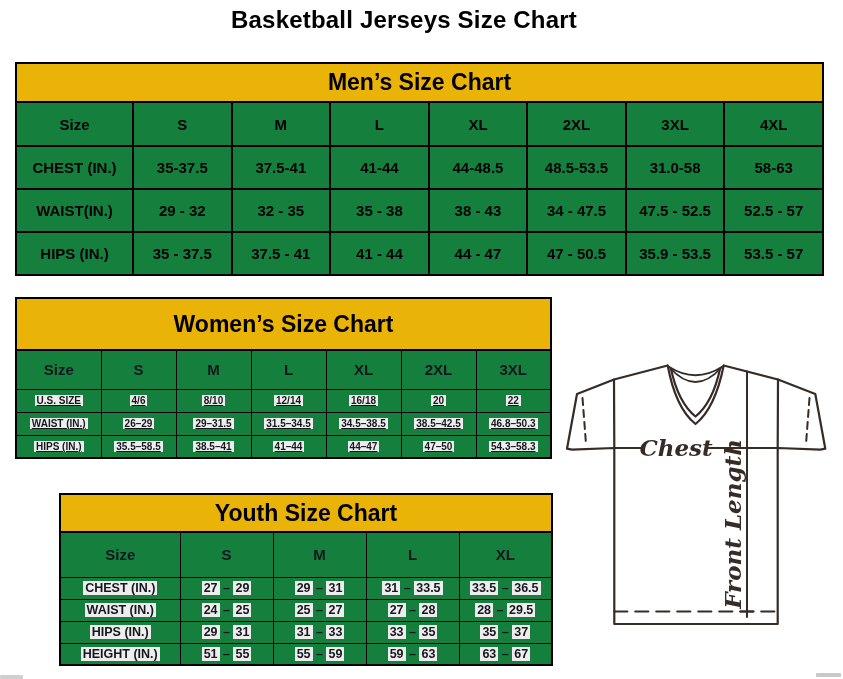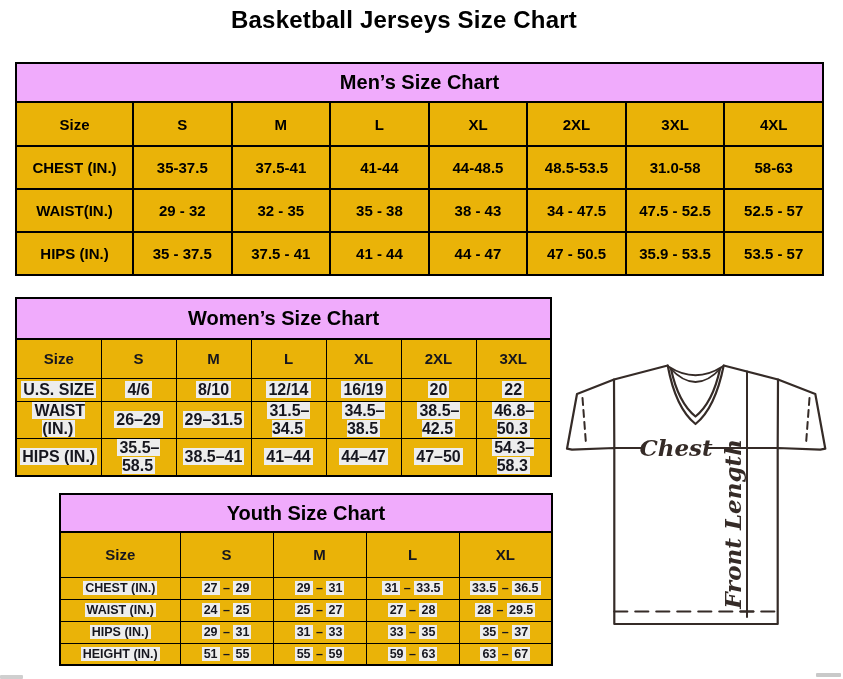--- a/index.html
+++ b/index.html
@@ -6,43 +6,43 @@
   body{
     width:843px;height:679px;position:relative;background:#fff;overflow:hidden;
     font-family:"Liberation Sans",sans-serif;color:#000;
   }
   .page-title{
     position:absolute;top:6px;left:0;width:808px;text-align:center;
     font-size:24px;font-weight:bold;letter-spacing:.2px;
   }
   .chart{position:absolute;}
   .band{
-    box-sizing:border-box;border:2px solid #000;background:#f0abfc;
+    box-sizing:border-box;border:2px solid #000;background:#eab308;
     display:flex;align-items:center;justify-content:center;
-    font-weight:bold;font-size:20px;
-  }
-  table{border-collapse:collapse;table-layout:fixed;width:100%;margin-top:-2px;background:#eab308;}
+    font-weight:bold;font-size:23px;
+  }
+  table{border-collapse:collapse;table-layout:fixed;width:100%;margin-top:-2px;background:#15803d;}
   th,td{text-align:center;vertical-align:middle;font-weight:bold;padding:0;overflow:hidden;}
 
   
   .mens{left:15px;top:62px;width:809px;}
   .mens .band{height:41px;}
   .mens th,.mens td{border:2px solid #000;font-size:15px;}
   .mens thead tr{height:44px;}
   .mens tbody tr{height:43px;}
   .mens col.first{width:117px;}
 
   
   .womens{left:15px;top:297px;width:537px;}
-  .womens .band{height:43px;}
+  .womens .band{height:54px;}
   .womens table{border:2px solid #000;}
   .womens th,.womens td{border:1px solid #000;font-size:15px;color:#16161e;}
   .womens thead tr{height:39px;}
   .womens tbody tr{height:23px;}
-  .womens tbody th,.womens tbody td{font-size:16px;}
+  .womens tbody th,.womens tbody td{font-size:10px;text-decoration:underline;}
   .womens col.first{width:85px;}
 
   
   .youth{left:15px;top:493px;width:494px;margin-left:44px;}
   .youth .band{height:40px;}
   .youth table{border:2px solid #000;}
   .youth th,.youth td{border:1px solid #000;font-size:15px;color:#16161e;}
   .youth thead tr{height:45px;}
   .youth tbody tr{height:22px;}
   .youth tbody th,.youth tbody td{font-size:12.5px;}
@@ -146,21 +146,21 @@
           <th>2XL</th>
           <th>3XL</th>
         </tr>
       </thead>
       <tbody>
         <tr>
           <th><span class="hl">U.S. SIZE</span></th>
           <td><span class="hl">4/6</span></td>
           <td><span class="hl">8/10</span></td>
           <td><span class="hl">12/14</span></td>
-          <td><span class="hl">16/19</span></td>
+          <td><span class="hl">16/18</span></td>
           <td><span class="hl">20</span></td>
           <td><span class="hl">22</span></td>
         </tr>
         <tr>
           <th><span class="hl">WAIST (IN.)</span></th>
           <td><span class="hl">26–29</span></td>
           <td><span class="hl">29–31.5</span></td>
           <td><span class="hl">31.5–34.5</span></td>
           <td><span class="hl">34.5–38.5</span></td>
           <td><span class="hl">38.5–42.5</span></td>

